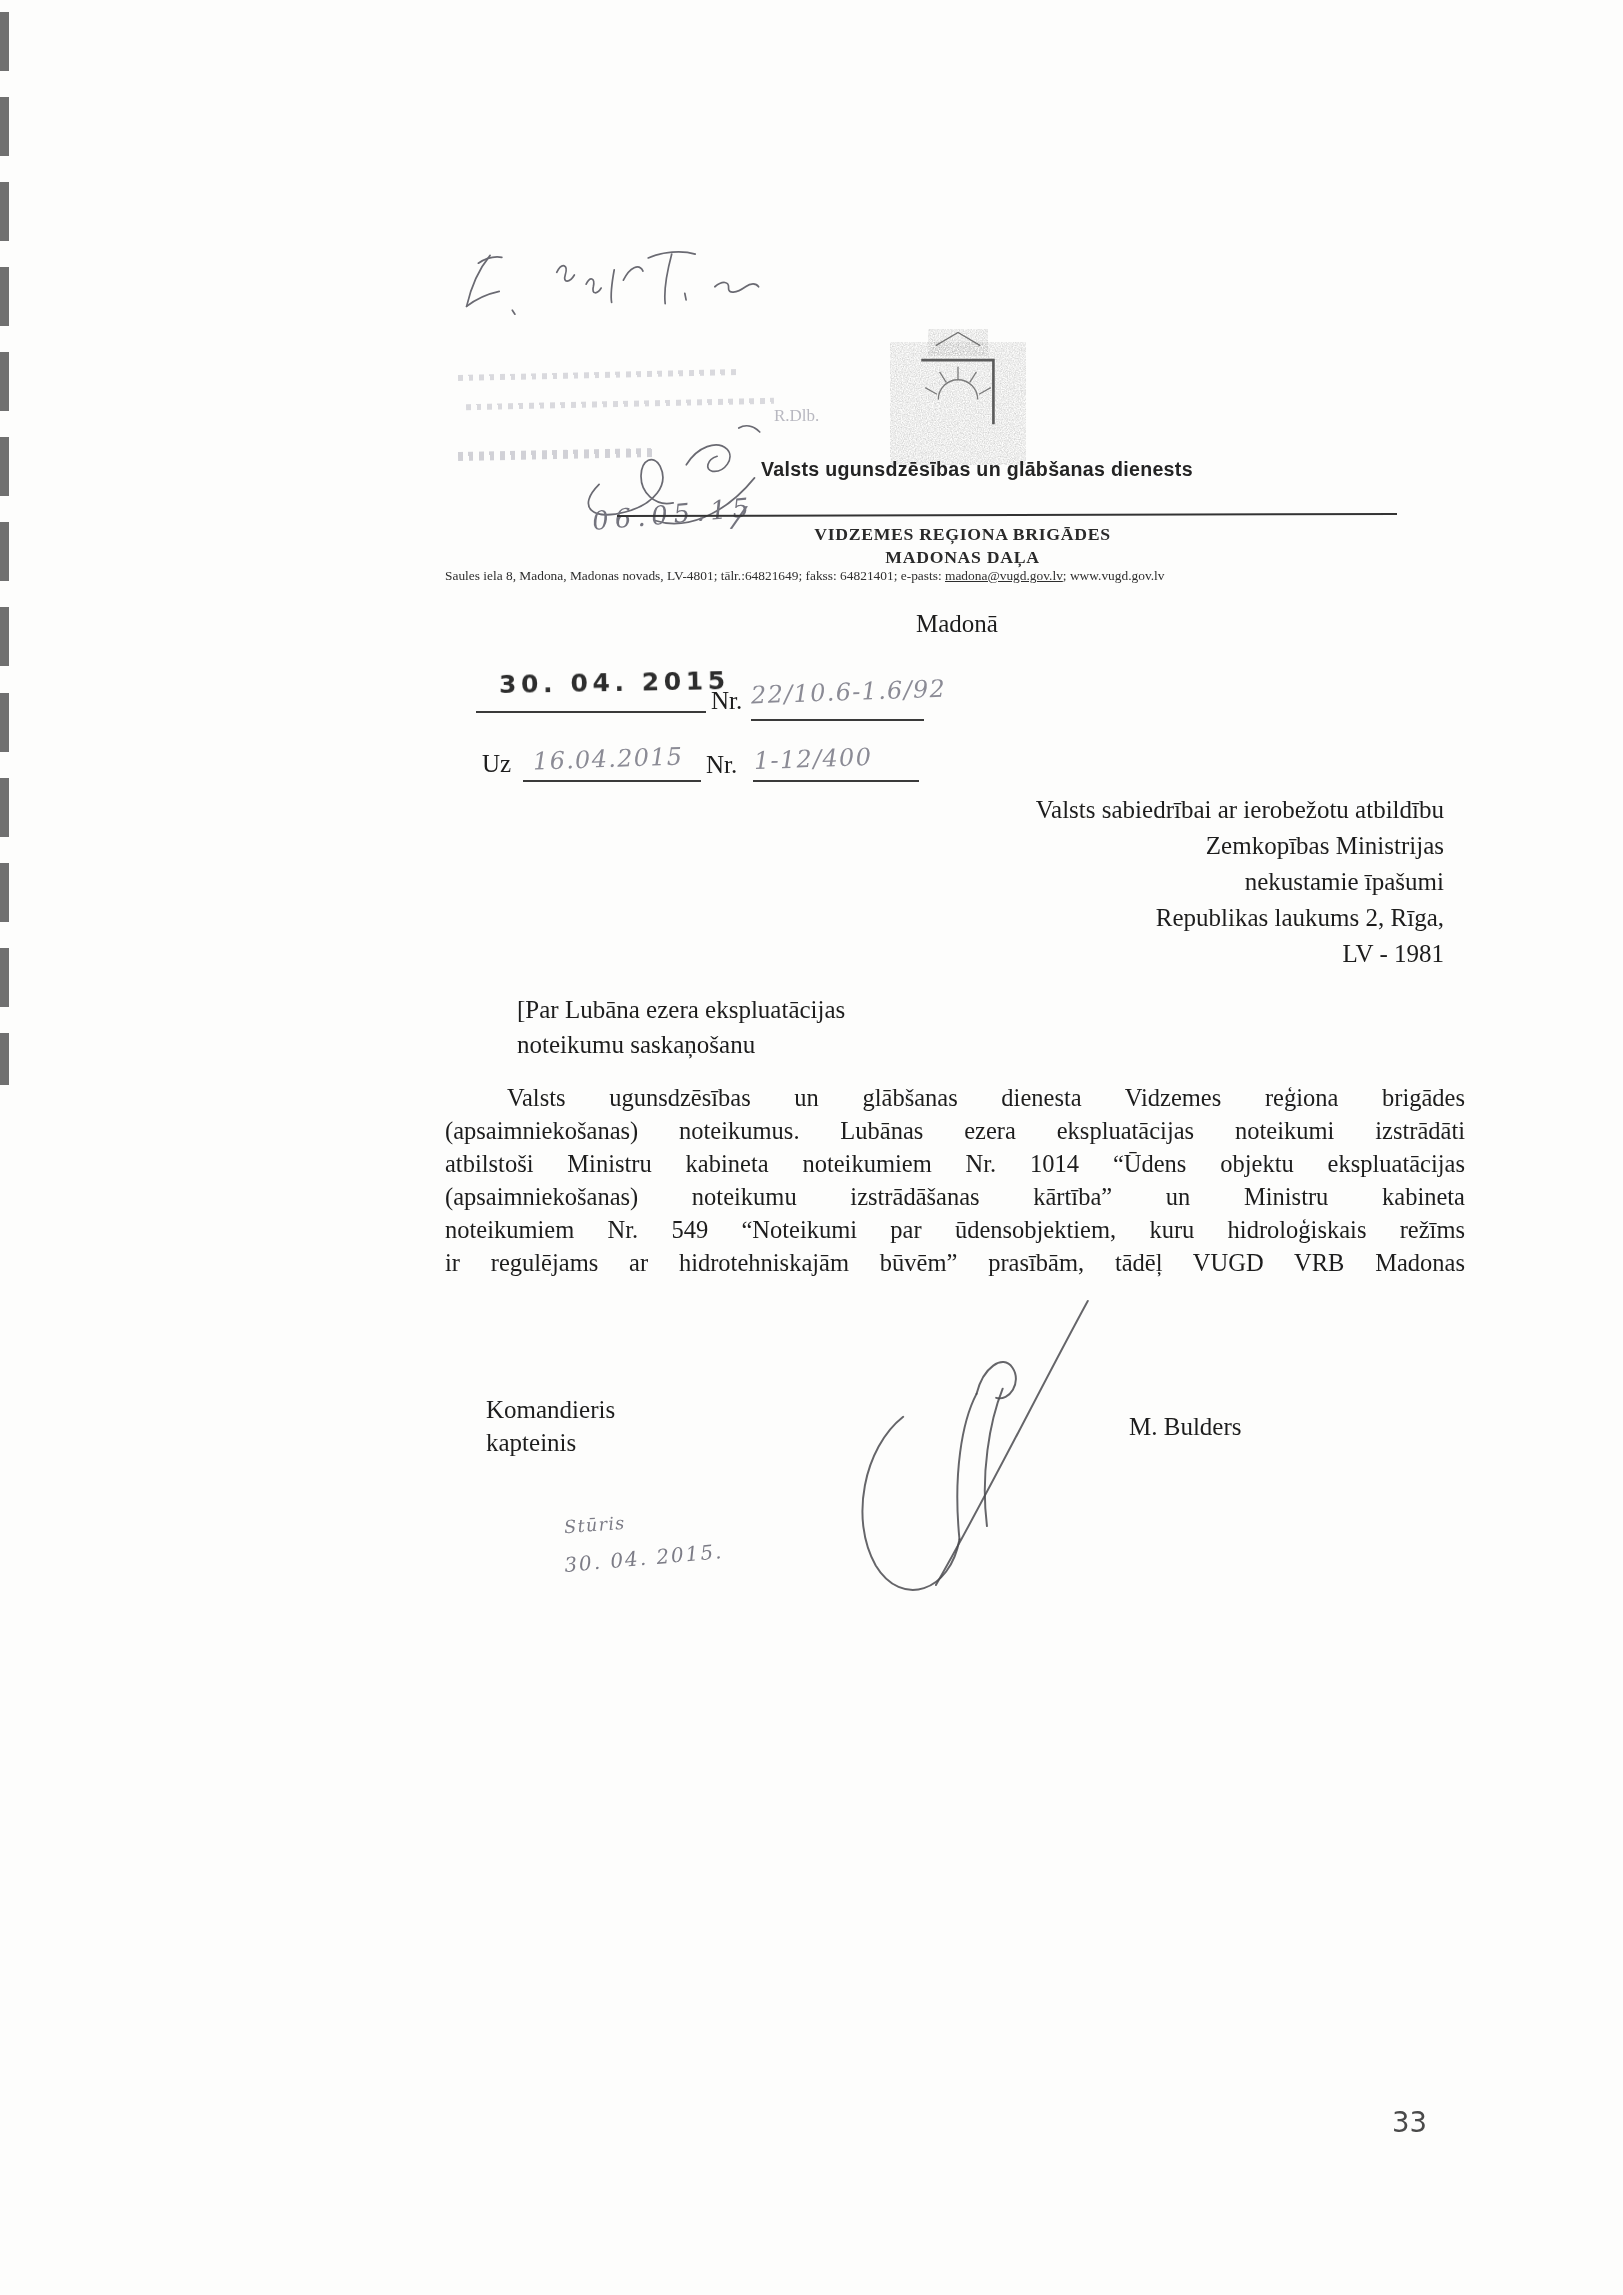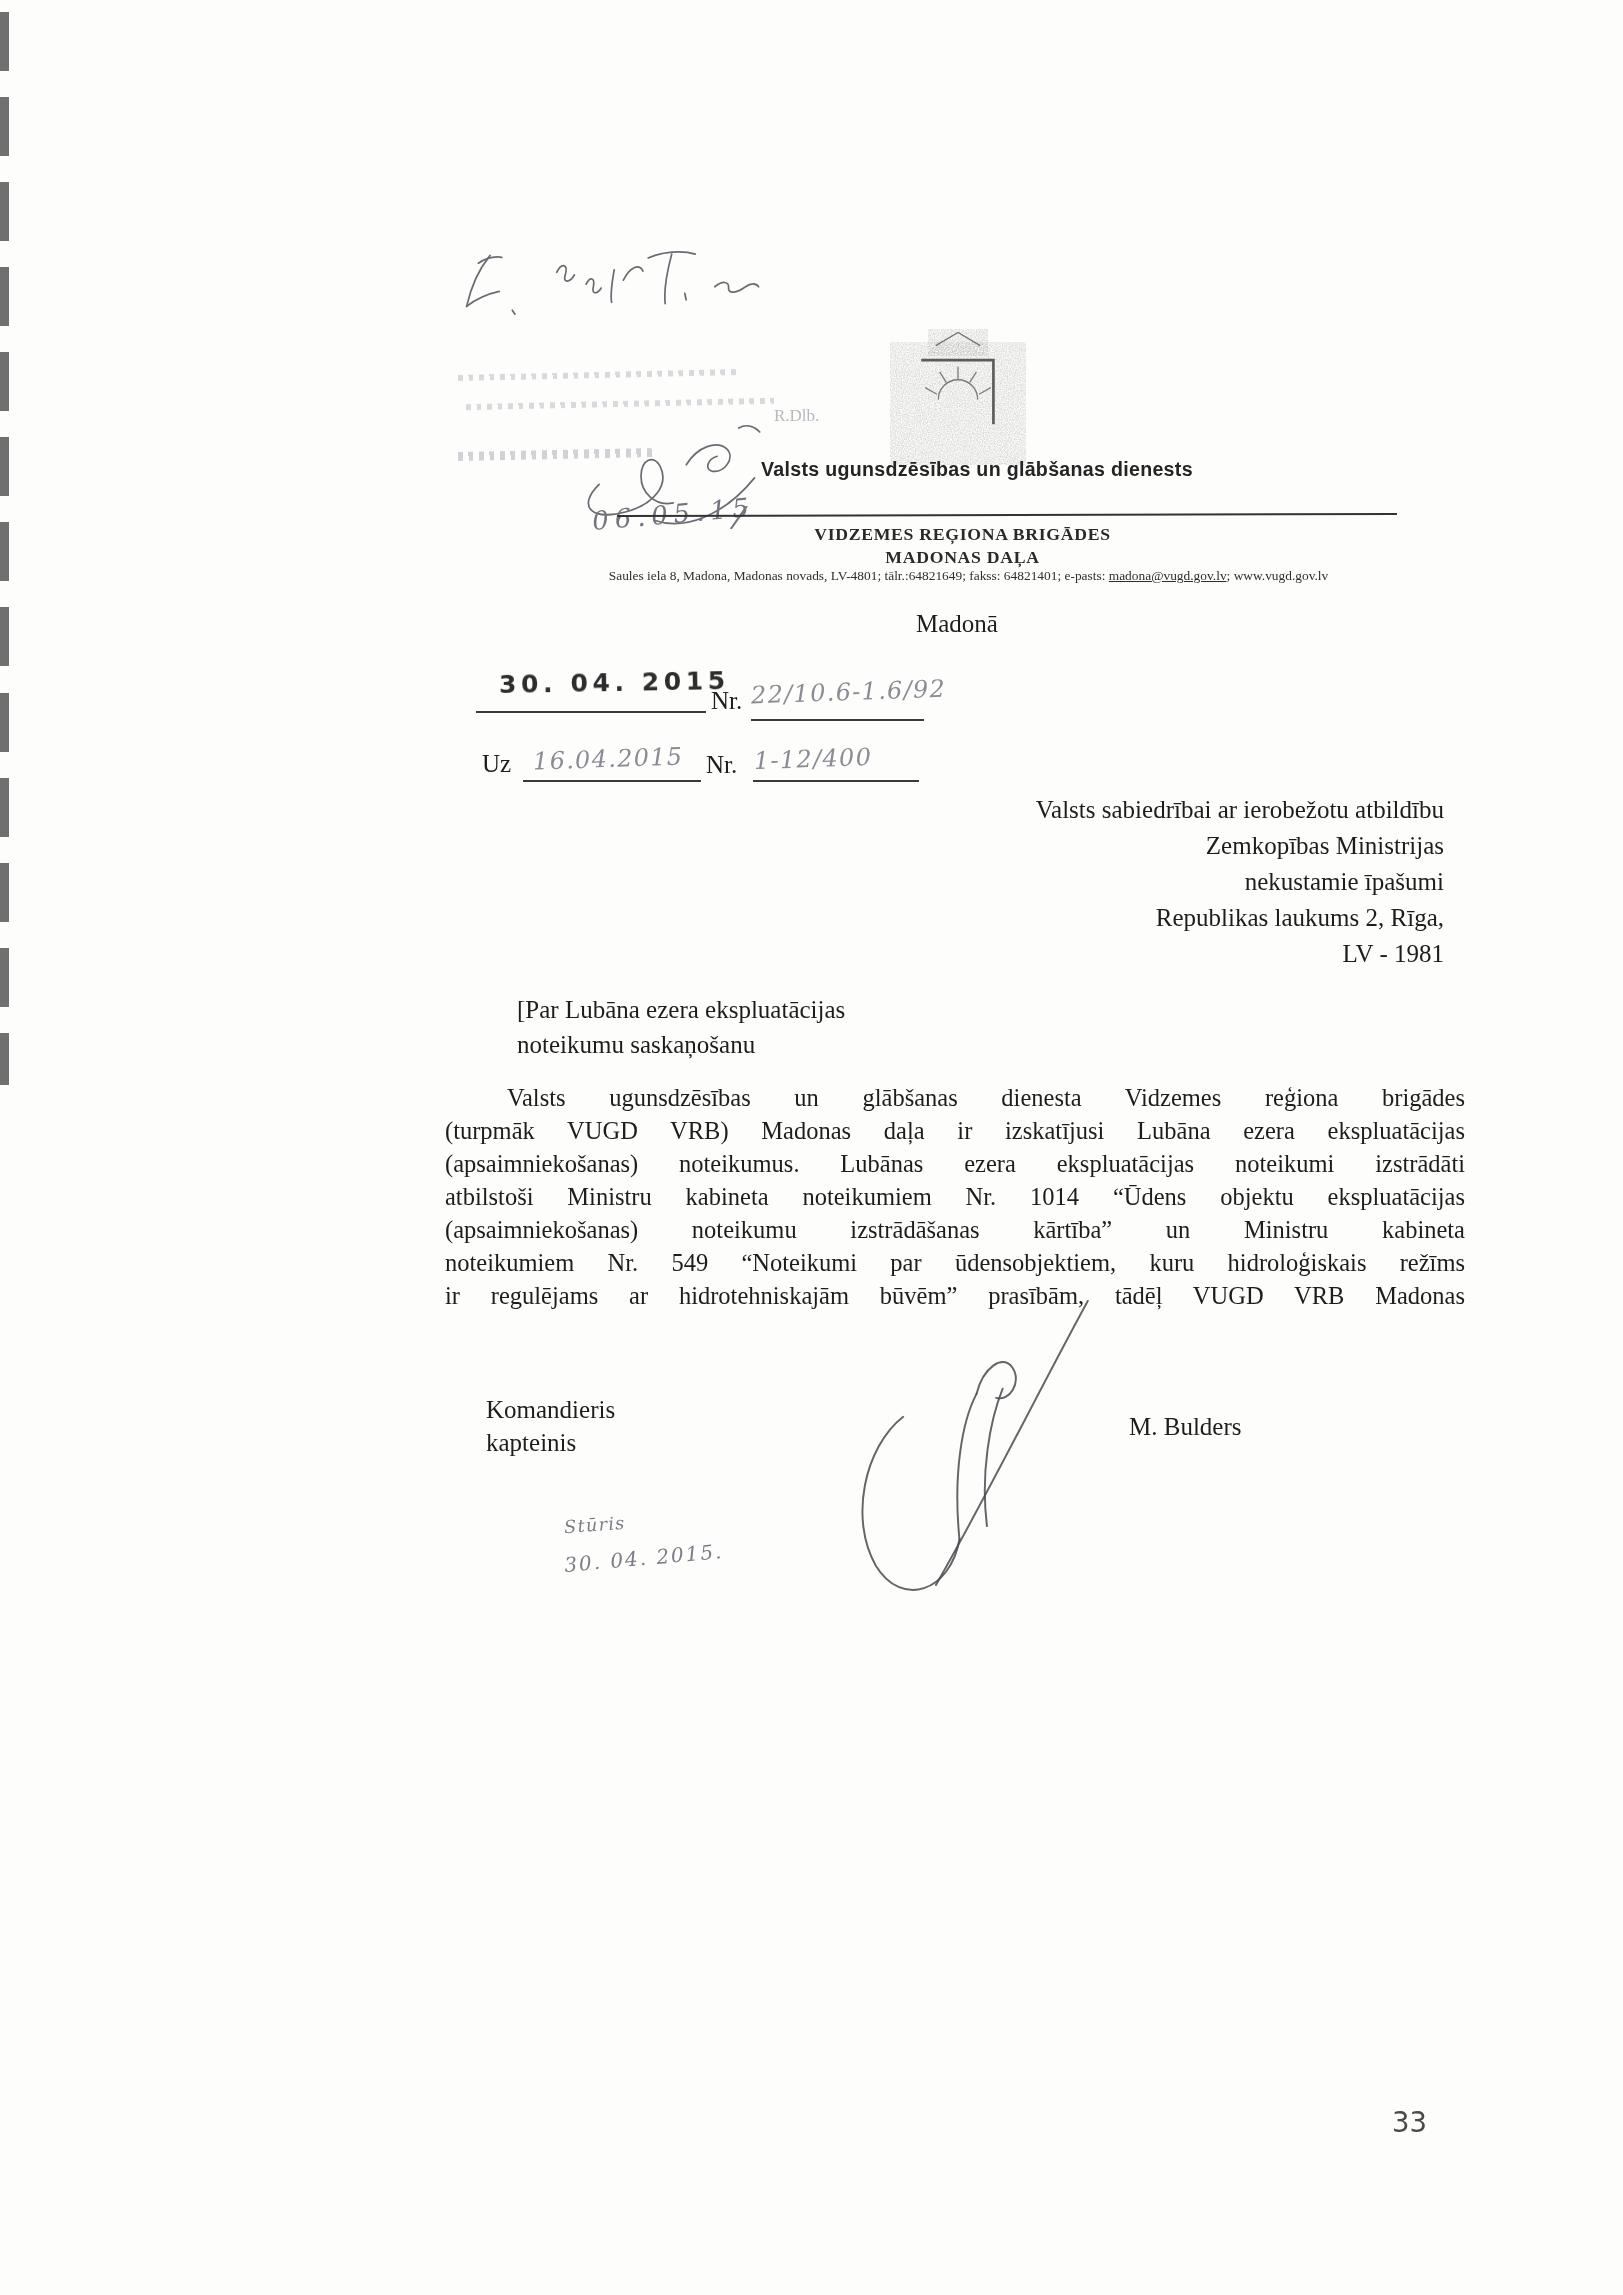--- a/index.html
+++ b/index.html
@@ -7,21 +7,21 @@
         font-family:"Liberation Serif",serif;color:#1d1d1d;}
   .abs{position:absolute;}
   
   .edge{position:absolute;left:0;width:9.2px;height:59px;background:#4c4c4c;opacity:.8;}
   
   .service{font-family:"Liberation Sans",sans-serif;font-weight:600;font-size:19.6px;
            letter-spacing:0.3px;color:#242424;filter:blur(0.2px);}
   .sep{height:2px;background:#333;transform:rotate(-.15deg);}
   .org{width:589px;text-align:center;font-weight:600;font-size:17.7px;letter-spacing:0.7px;
        color:#2a2a2a;filter:blur(0.2px);}
-  .addr{width:1047px;text-align:center;font-size:13.4px;color:#2e2e2e;filter:blur(0.2px);}
+  .addr{width:1047px;text-align:left;font-size:13.4px;color:#2e2e2e;filter:blur(0.2px);}
   .addr .em{text-decoration:underline;}
   
   .serif38{font-size:25px;}
   .stamp-date{font-family:"DejaVu Sans",sans-serif;font-weight:bold;font-size:25px;
               letter-spacing:4.6px;color:#2d2d2d;transform:rotate(-1deg);filter:blur(0.3px);}
   .hand{font-family:"DejaVu Serif",serif;font-style:italic;color:#8b8b95;}
   .hw-nr{font-size:24px;letter-spacing:1.3px;transform:rotate(-2deg);}
   .uline{height:2px;background:#3a3a3a;}
   
   .recipient{width:655px;text-align:right;font-size:25px;line-height:36px;}
@@ -139,21 +139,20 @@
     <div>LV - 1981</div>
   </div>
 
   <div class="abs subject" style="left:517px;top:992px">
     <div>[Par Lubāna ezera ekspluatācijas</div>
     <div>noteikumu saskaņošanu</div>
   </div>
 
   <div class="abs bodytxt" style="left:445px;top:1081px">
     <div class="bl first">Valsts ugunsdzēsības un glābšanas dienesta Vidzemes reģiona brigādes</div>
-    <div class="bl">(turpmāk VUGD VRB) Madonas daļa ir izskatījusi Lubāna ezera ekspluatācijas</div>
     <div class="bl">(apsaimniekošanas) noteikumus. Lubānas ezera ekspluatācijas noteikumi izstrādāti</div>
     <div class="bl">atbilstoši Ministru kabineta noteikumiem Nr. 1014 “Ūdens objektu ekspluatācijas</div>
     <div class="bl">(apsaimniekošanas) noteikumu izstrādāšanas kārtība” un Ministru kabineta</div>
     <div class="bl">noteikumiem Nr. 549 “Noteikumi par ūdensobjektiem, kuru hidroloģiskais režīms</div>
     <div class="bl">ir regulējams ar hidrotehniskajām būvēm” prasībām, tādēļ VUGD VRB Madonas</div>
   </div>
 
   <div class="abs sig-role" style="left:486px;top:1393px">
     <div>Komandieris</div>
     <div>kapteinis</div>

